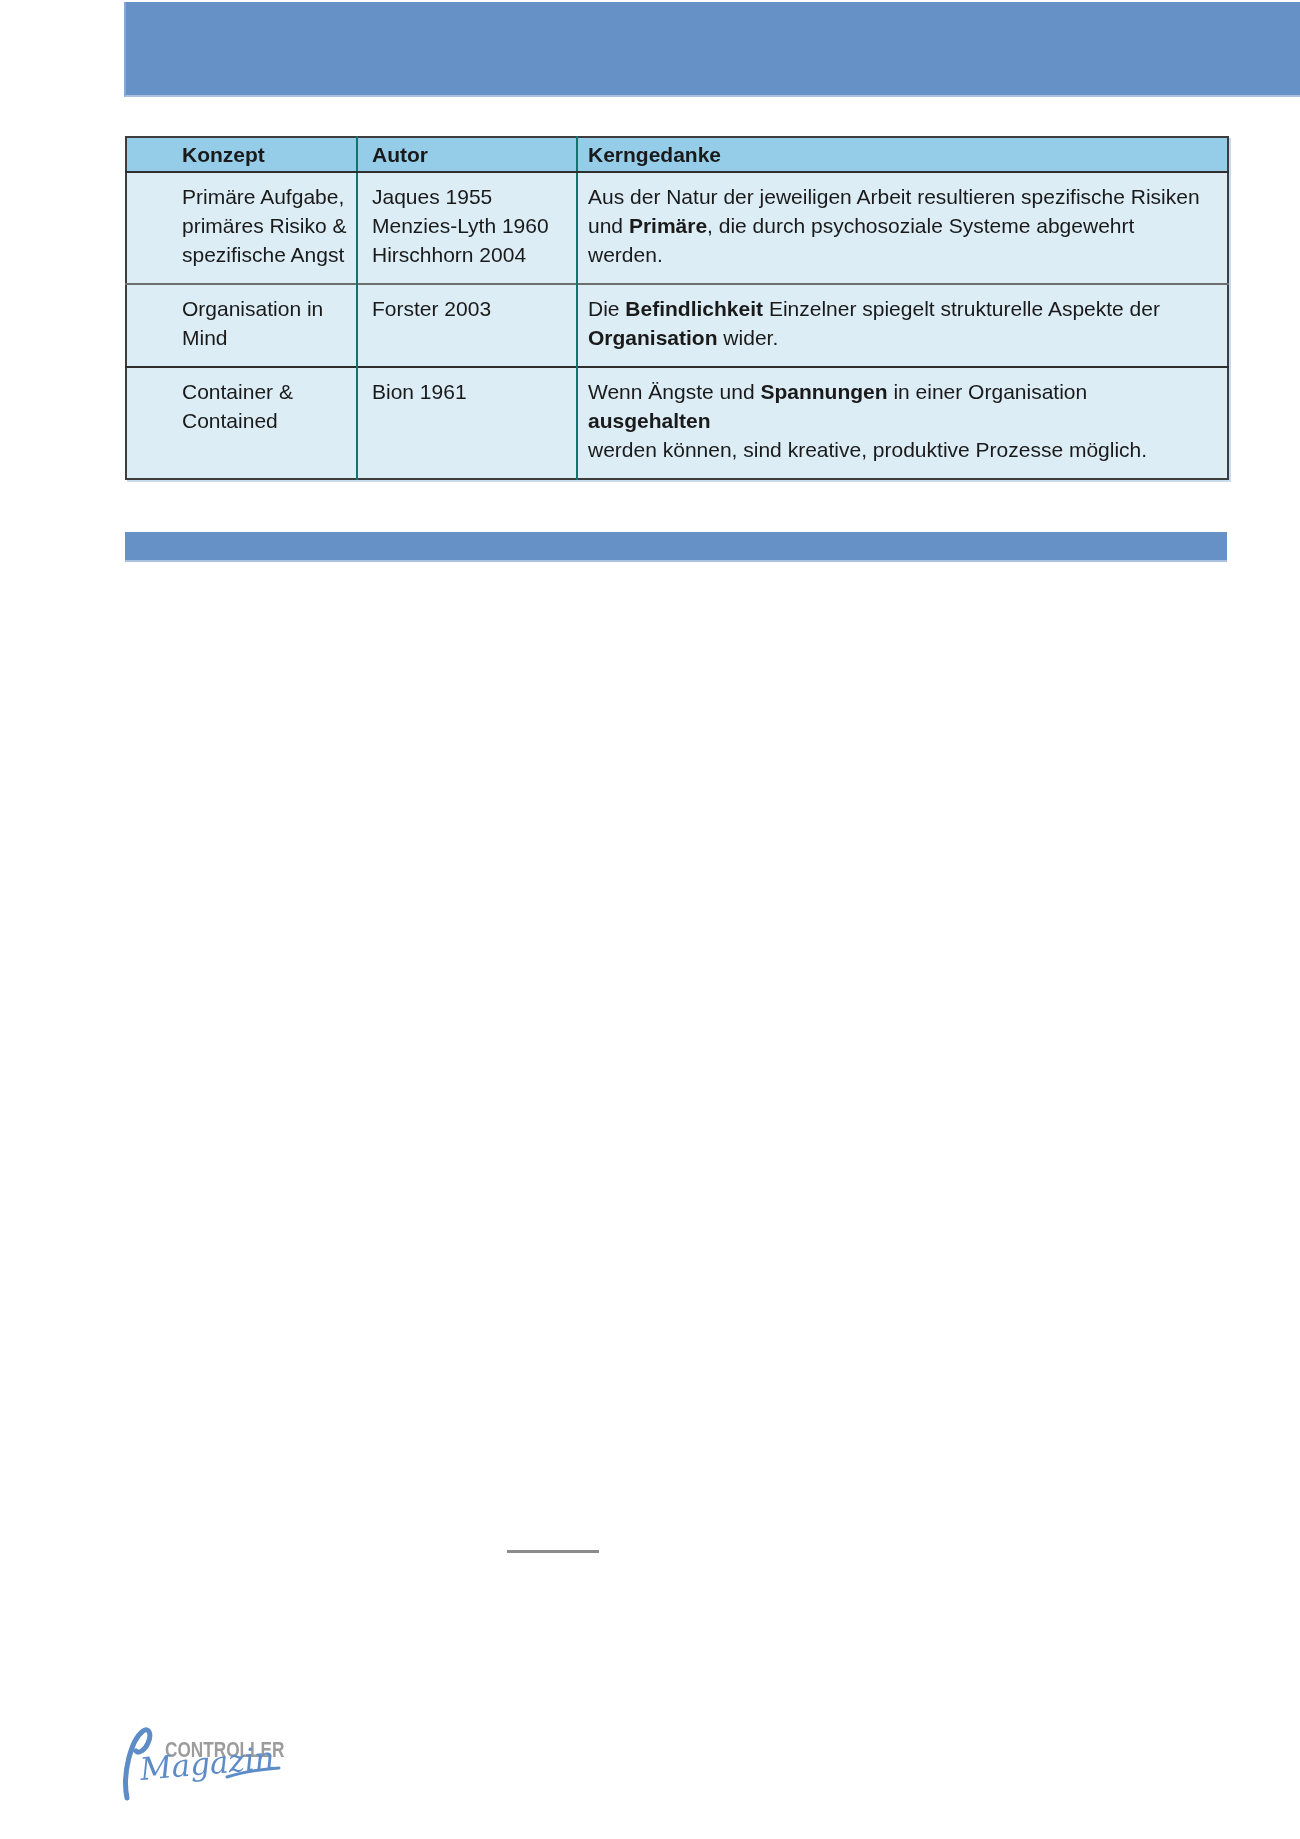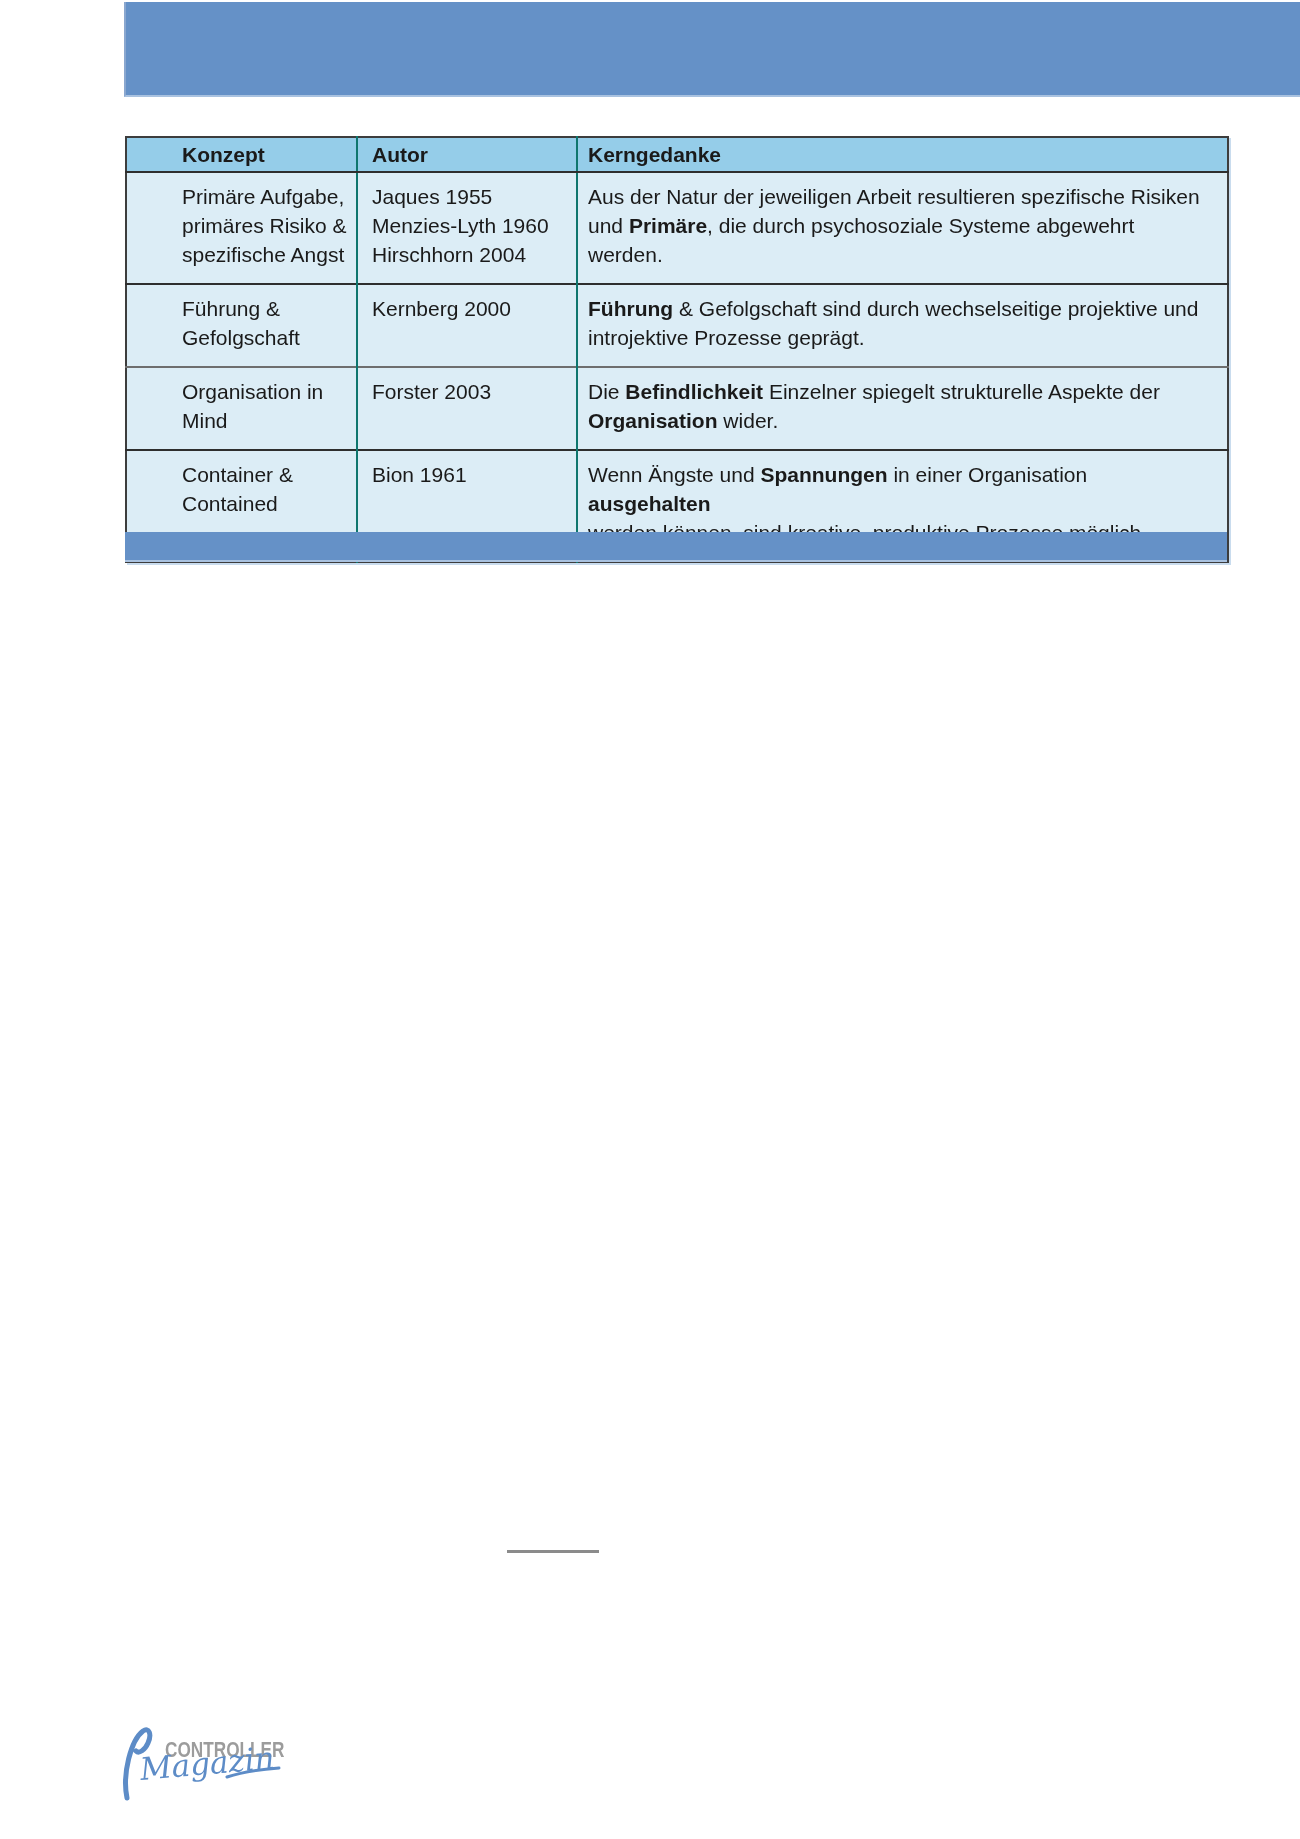--- a/index.html
+++ b/index.html
@@ -138,27 +138,20 @@
           <tr class="r2 sep-gray">
             <td class="cell-konzept">Primäre Aufgabe,
 primäres Risiko &amp;
 spezifische Angst</td>
             <td class="cell-autor">Jaques 1955
 Menzies-Lyth 1960
 Hirschhorn 2004</td>
             <td class="cell-kern">Aus der Natur der jeweiligen Arbeit resultieren spezifische Risiken
 und <b>Primäre</b>, die durch psychosoziale Systeme abgewehrt werden.</td>
           </tr>
-          <tr class="r3 sep-dark">
-            <td class="cell-konzept">Führung &amp;
-Gefolgschaft</td>
-            <td class="cell-autor">Kernberg 2000</td>
-            <td class="cell-kern"><b>Führung</b> &amp; Gefolgschaft sind durch wechselseitige projektive und
-introjektive Prozesse geprägt.</td>
-          </tr>
           <tr class="r4 sep-gray">
             <td class="cell-konzept">Organisation in
 Mind</td>
             <td class="cell-autor">Forster 2003</td>
             <td class="cell-kern">Die <b>Befindlichkeit</b> Einzelner spiegelt strukturelle Aspekte der
 <b>Organisation</b> wider.</td>
           </tr>
           <tr class="r5 sep-dark">
             <td class="cell-konzept">Container &amp;
 Contained</td>

